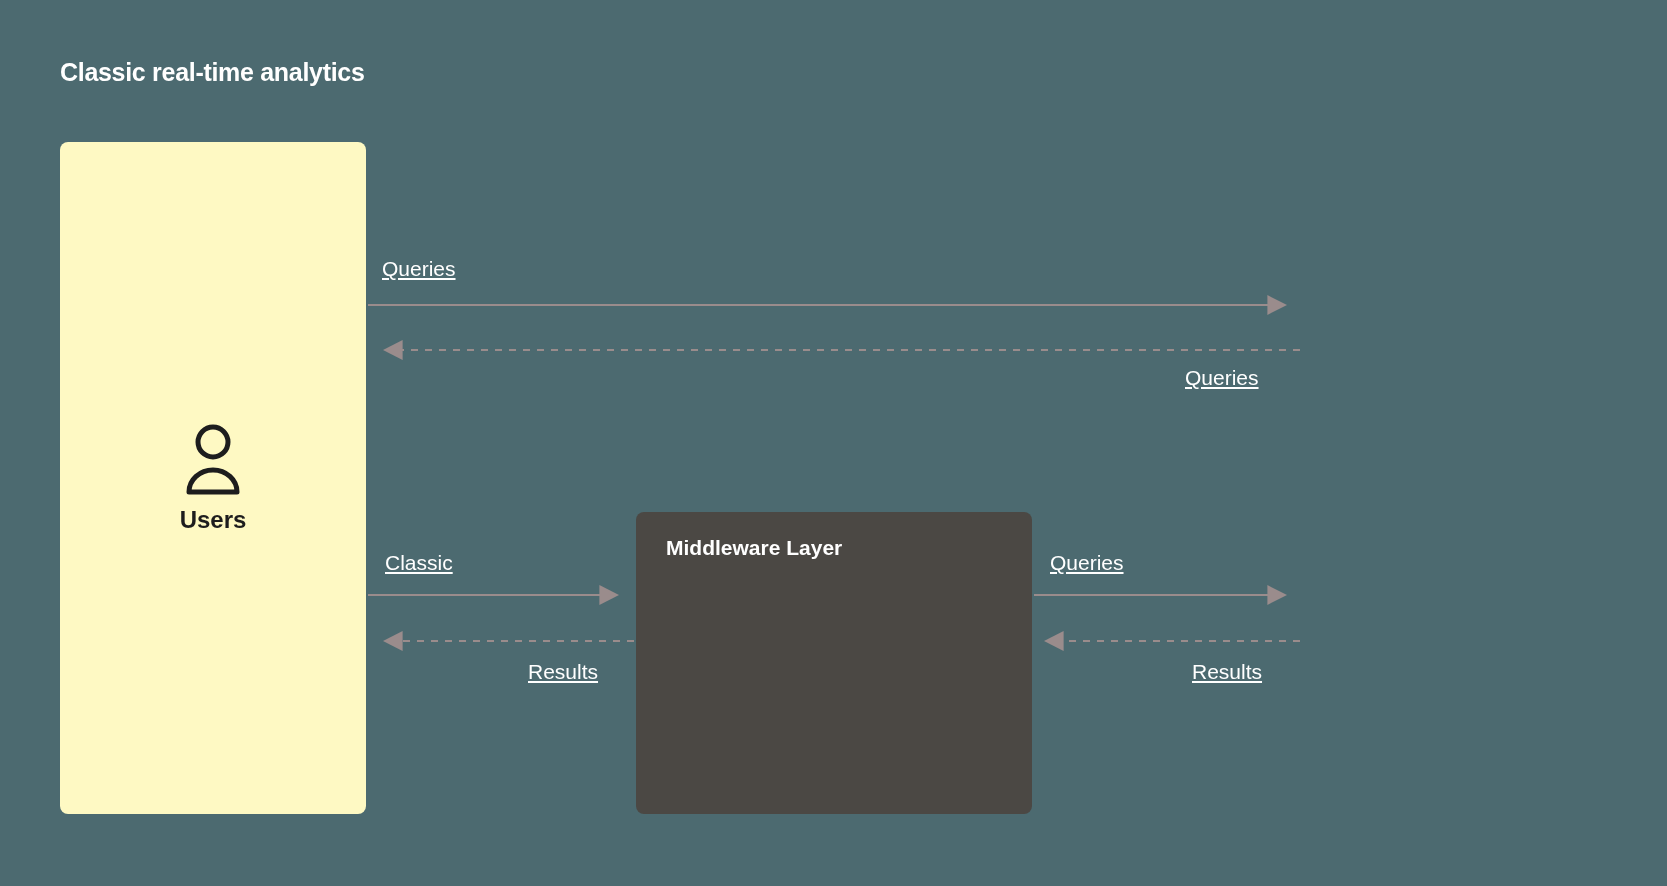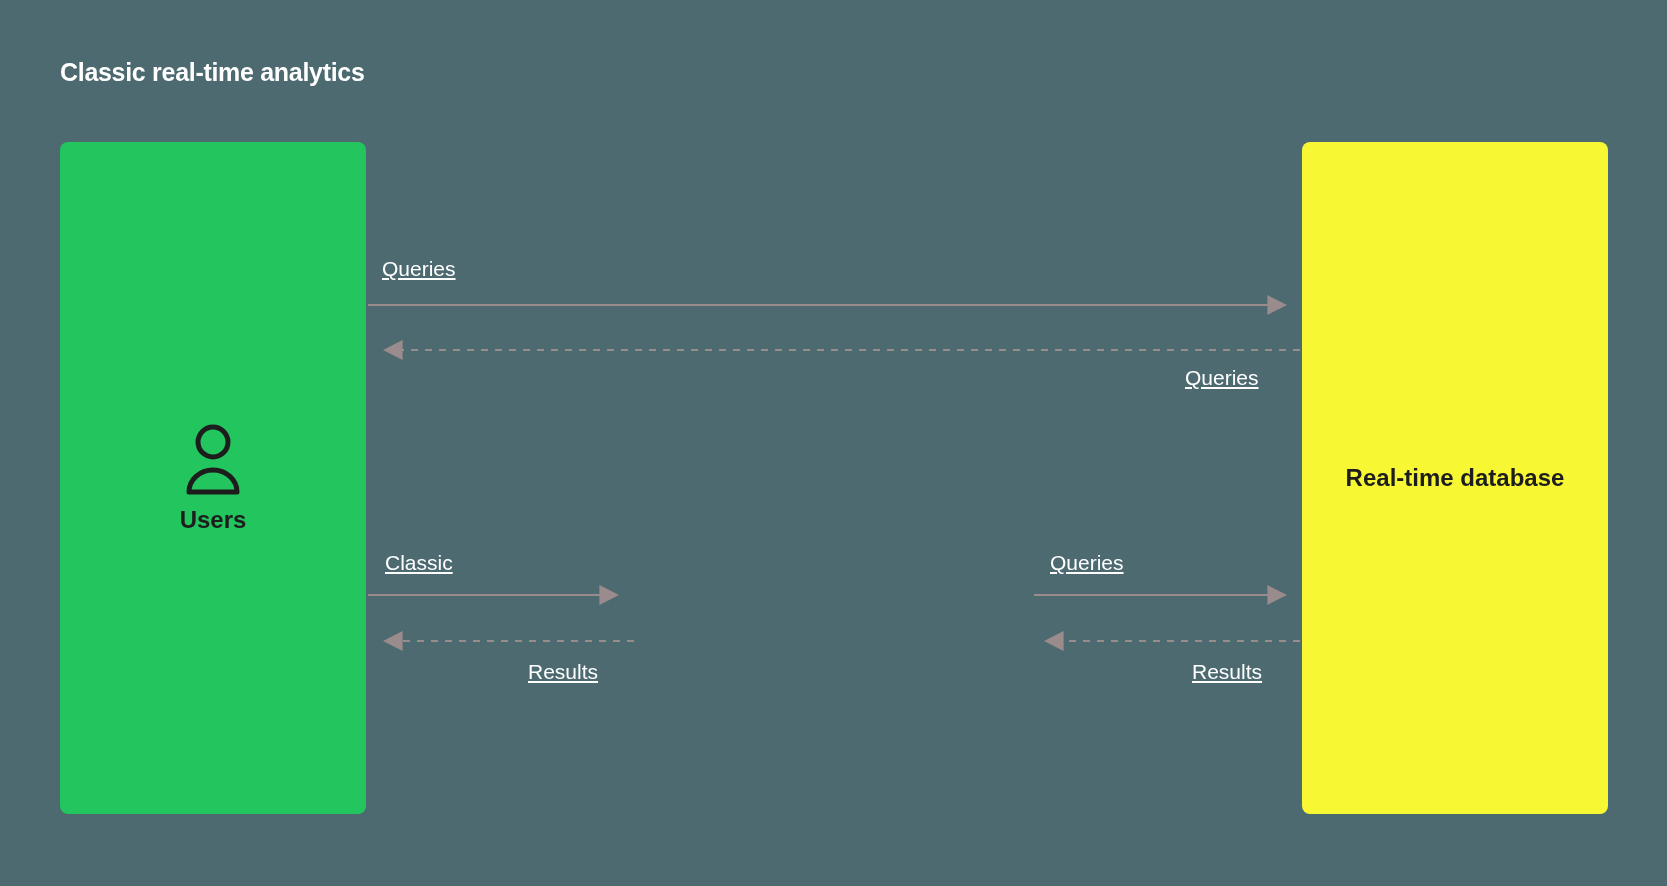--- a/index.html
+++ b/index.html
@@ -32,21 +32,21 @@
   .node {
     position: absolute;
     border-radius: 8px;
     box-sizing: border-box;
   }
   .node-users {
     left: 60px;
     top: 142px;
     width: 306px;
     height: 672px;
-    background: #22c55e;
+    background: #fef9c3;
   }
   .node-middleware {
     left: 636px;
     top: 512px;
     width: 396px;
     height: 302px;
     background: #4b4844;
   }
   .node-db {
     left: 1302px;
@@ -178,18 +178,18 @@
   <div class="node node-users">
     <div class="users-inner">
       <svg class="person-icon" viewBox="0 0 64 76">
         <circle cx="32" cy="20" r="15" fill="none" stroke="#1d1d1d" stroke-width="5"></circle>
         <path d="M8 70 a24 22 0 0 1 48 0 z" fill="none" stroke="#1d1d1d" stroke-width="5" stroke-linejoin="round"></path>
       </svg>
       <div class="users-label">Users</div>
     </div>
   </div>
 
+  <div class="node node-middleware">
+    <div class="middleware-label">Middleware Layer</div>
+  </div>
 
-  <div class="node node-db">
-    <div class="db-label">Real-time database</div>
-  </div>
 
 </div>
 
 </body></html>

